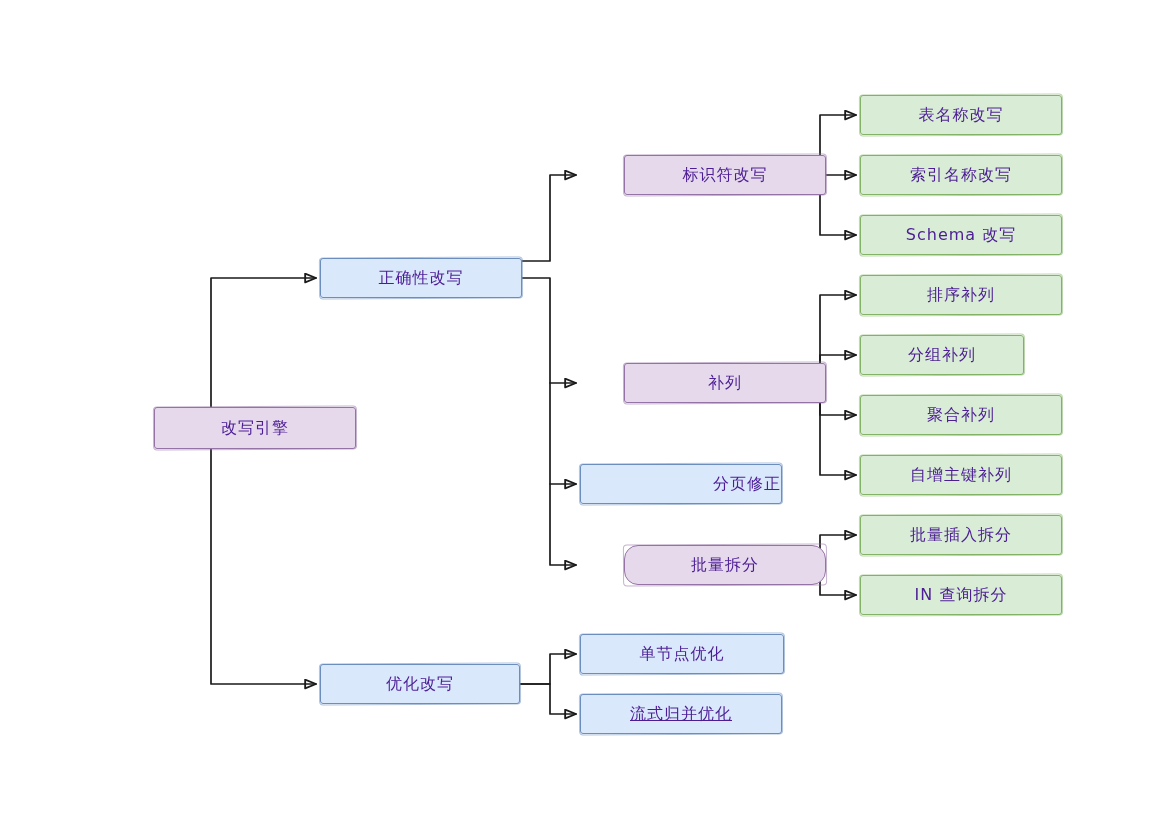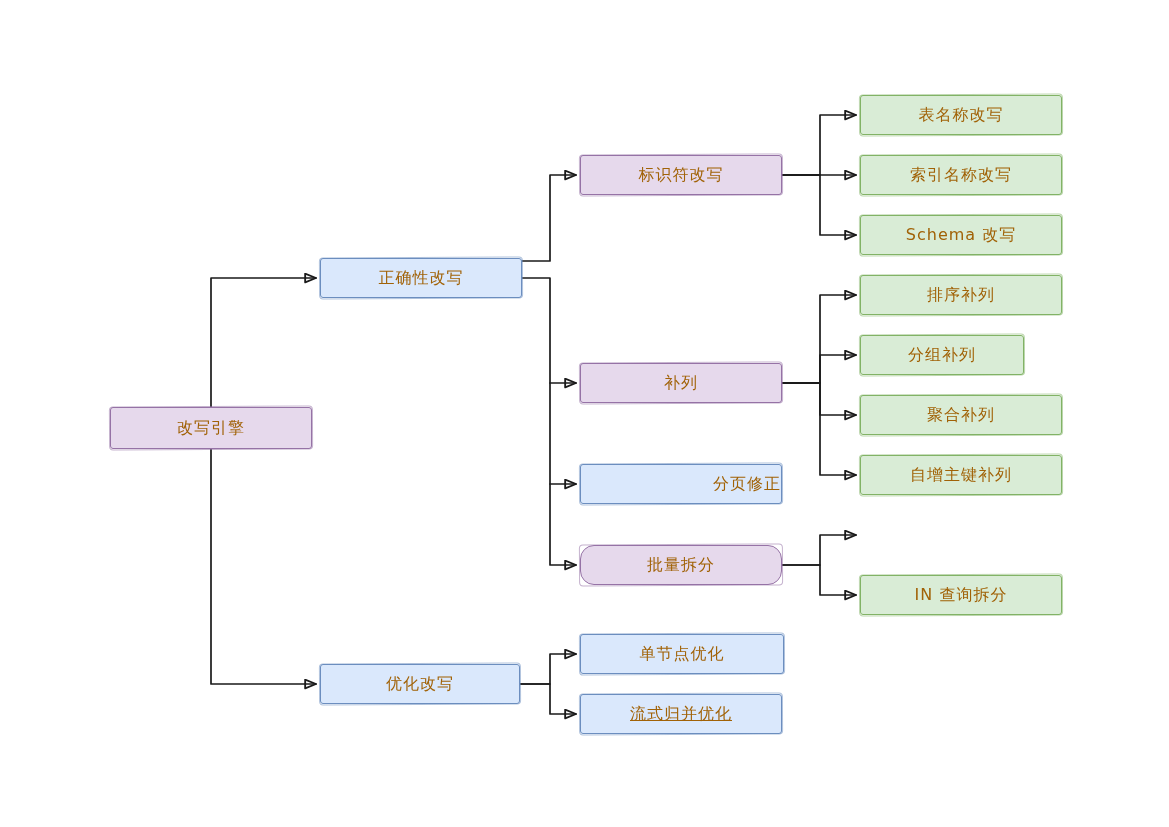--- a/index.html
+++ b/index.html
@@ -9,36 +9,36 @@
     background:#ffffff;
     font-family:"DejaVu Sans","Liberation Sans",sans-serif;
     overflow:hidden;
   }
   .edges{position:absolute;left:0;top:0;width:1169px;height:827px;}
   .edges path{fill:none;stroke:#1a1a1a;stroke-width:1.7px;stroke-linecap:round;stroke-linejoin:round;}
   .node{
     position:absolute;
     box-sizing:border-box;
     display:flex;align-items:center;justify-content:center;
-    font-size:16px;color:#a16207;
+    font-size:16px;color:#4c1d95;
     letter-spacing:1px;
     border-radius:3px;
     cursor:default;
   }
   
   .node::after{
     content:"";
     position:absolute;inset:-2px;
     border:1px solid transparent;
     border-radius:4px;
     transform:rotate(-0.35deg);
     opacity:.55;
     pointer-events:none;
   }
-  .node.purple{background:#e6d9ec;border:1.6px solid #9673a6;}
+  .node.purple{background:#e6d9ec;border:1.6px solid #9673a6;margin-left:44px;}
   .node.purple::after{border-color:#9673a6;}
   .node.blue{background:#dae8fc;border:1.6px solid #6c8ebf;}
   .node.blue::after{border-color:#6c8ebf;}
   .node.green{background:#d9ecd6;border:1.6px solid #82b366;}
   .node.green::after{border-color:#82b366;}
   .node .label{pointer-events:none;}
 </style>
 </head>
 <body>
 
@@ -114,20 +114,23 @@
   </div>
 
   <div class="node blue" style="left:580px;top:464px;width:202px;height:40px;justify-content:flex-end;">
     <span class="label">分页修正</span>
   </div>
 
   <div class="node purple" style="left:580px;top:545px;width:202px;height:40px;border-radius:14px;">
     <span class="label">批量拆分</span>
   </div>
 
+  <div class="node green" style="left:860px;top:515px;width:202px;height:40px;">
+    <span class="label">批量插入拆分</span>
+  </div>
 
   <div class="node green" style="left:860px;top:575px;width:202px;height:40px;">
     <span class="label">IN 查询拆分</span>
   </div>
 
   <div class="node blue" style="left:320px;top:664px;width:200px;height:40px;">
     <span class="label">优化改写</span>
   </div>
 
   <div class="node blue" style="left:580px;top:634px;width:204px;height:40px;">

